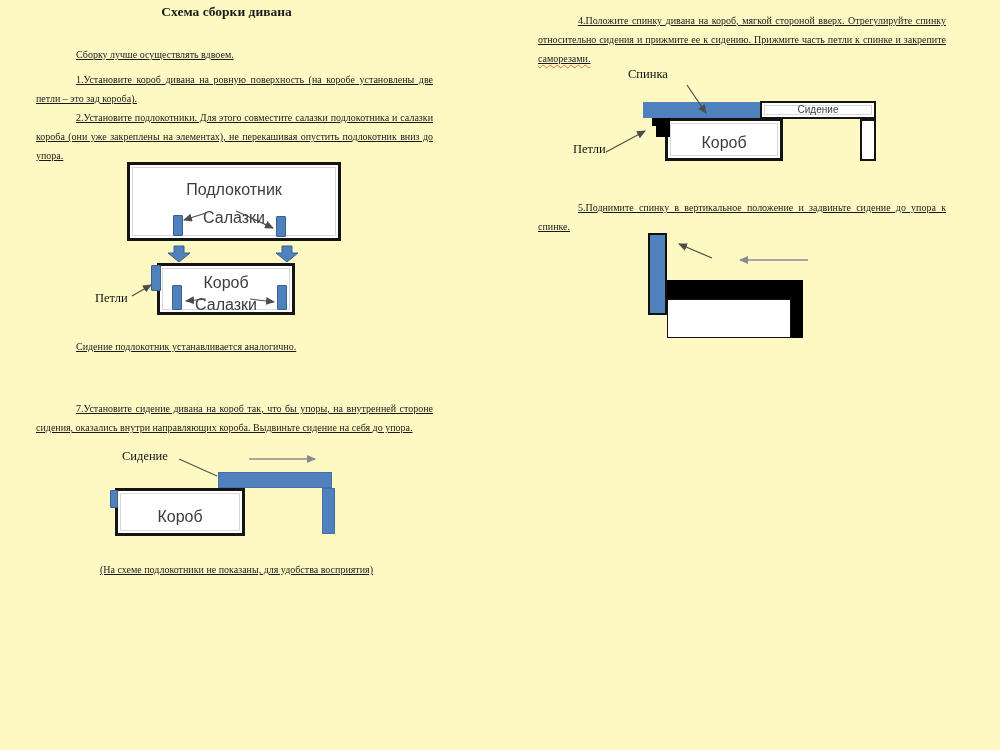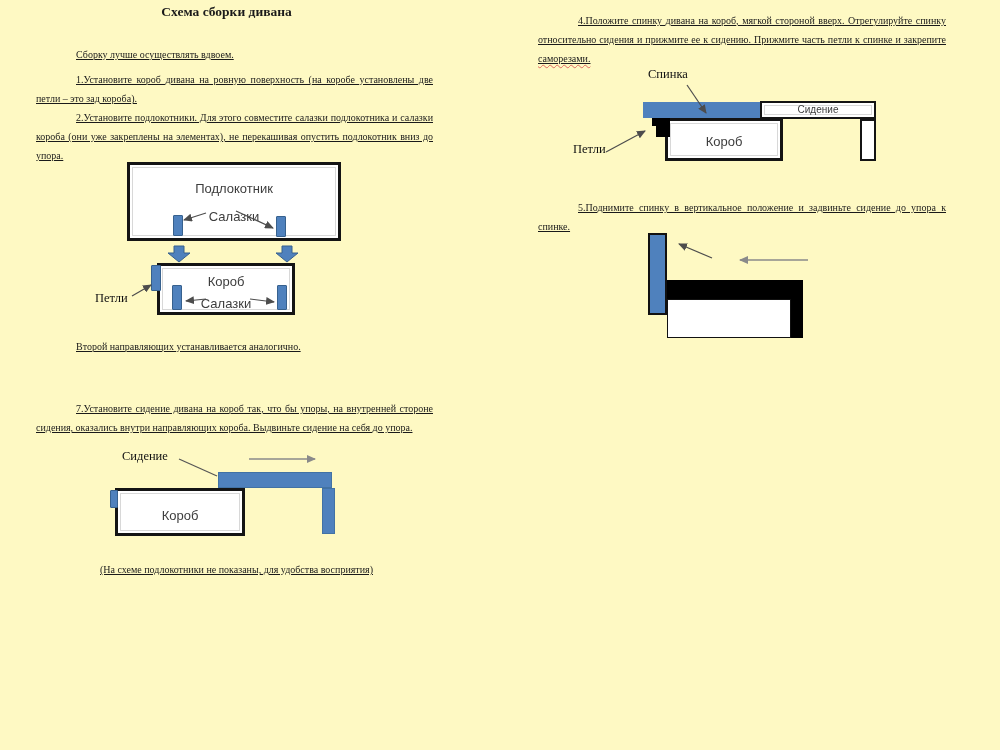--- a/index.html
+++ b/index.html
@@ -10,37 +10,37 @@
   .col-right{left:530px;width:408px;}
   .title{position:absolute;left:28px;top:4px;width:397px;margin:0;text-align:center;
          font-size:13.5px;font-weight:bold;text-indent:0;}
   .plain{text-align:center;text-indent:0;}
   .spell{text-decoration:underline;text-decoration-style:wavy;text-decoration-color:#e06a5f;
          text-decoration-thickness:1px;text-underline-offset:2px;}
   .box{position:absolute;background:#ffffff;border:3px solid #141414;box-sizing:border-box;}
   .box-thin{border-width:2px;}
   .inner{position:absolute;inset:2px;border:1px solid #d8d8d8;}
   .box-label{position:absolute;left:0;right:0;text-align:center;
-             font-family:"Liberation Sans", sans-serif;font-size:13px;color:#3d3d3d;}
+             font-family:"Liberation Sans", sans-serif;font-size:16px;color:#3d3d3d;}
   .bluebit{position:absolute;background:#4f81bd;border:1px solid #37618e;border-radius:1px;box-sizing:border-box;}
   .bluefill{position:absolute;background:#4f81bd;box-sizing:border-box;}
   .blackfill{position:absolute;background:#000000;}
   .dlabel{position:absolute;font-size:12.5px;color:#111;}
   svg.overlay{position:absolute;left:0;top:0;pointer-events:none;}
 </style>
 </head>
 <body>
 
 <div id="page">
 
   <h1 class="title">Схема сборки дивана</h1>
   <p class="para col-left" style="top:37px">Сборку лучше осуществлять вдвоем.</p>
   <p class="para col-left" style="top:62px">1.Установите короб дивана на ровную поверхность (на коробе установлены две петли – это зад короба).</p>
   <p class="para col-left" style="top:100px">2.Установите подлокотники. Для этого совместите салазки подлокотника и салазки короба (они уже закреплены на элементах), не перекашивая опустить подлокотник вниз до упора.</p>
-  <p class="para col-left" style="top:329px">Второй направляющих устанавливается аналогично.</p>
+  <p class="para col-left" style="top:329px">Сидение подлокотник устанавливается аналогично.</p>
   <p class="para col-left" style="top:391px">7.Установите сидение дивана на короб так, что бы упоры, на внутренней стороне сидения, оказались внутри направляющих короба. Выдвиньте сидение на себя до упора.</p>
   <p class="para col-left plain" style="top:552px;left:30px">(На схеме подлокотники не показаны, для удобства восприятия)</p>
 
   <p class="para col-right" style="top:3px"><span>4.Положите спинку дивана на короб, мягкой стороной вверх. Отрегулируйте спинку относительно сидения и прижмите ее к сидению. Прижмите часть петли к спинке и закрепите </span><span class="spell">саморезами.</span></p>
   <p class="para col-right" style="top:190px">5.Поднимите спинку в вертикальное положение и задвиньте сидение до упора к спинке.</p>
 
   <div class="box" style="left:127px;top:162px;width:214px;height:79px">
     <div class="inner"></div>
     <div class="box-label" style="top:16px">Подлокотник</div>
     <div class="box-label" style="top:44px">Салазки</div>
@@ -60,21 +60,21 @@
 
   <div class="dlabel" style="left:122px;top:449px">Сидение</div>
   <div class="bluefill" style="left:218px;top:472px;width:114px;height:16px;border:1px solid #4272a4"></div>
   <div class="bluefill" style="left:322px;top:488px;width:13px;height:46px;border:1px solid #4272a4"></div>
   <div class="box" style="left:115px;top:488px;width:130px;height:48px">
     <div class="inner"></div>
     <div class="box-label" style="top:17px">Короб</div>
   </div>
   <div class="bluebit" style="left:110px;top:490px;width:8px;height:18px"></div>
 
-  <div class="dlabel" style="left:648px;top:67px">Спинка</div>
+  <div class="dlabel" style="left:628px;top:67px">Спинка</div>
   <div class="bluefill" style="left:643px;top:102px;width:117px;height:16px"></div>
   <div class="box box-thin" style="left:760px;top:101px;width:116px;height:18px">
     <div class="inner" style="inset:2px"></div>
     <div class="box-label" style="top:1px;font-size:10px">Сидение</div>
   </div>
   <div class="box" style="left:665px;top:118px;width:118px;height:43px">
     <div class="inner"></div>
     <div class="box-label" style="top:13px">Короб</div>
   </div>
   <div class="blackfill" style="left:652px;top:118px;width:9px;height:8px"></div>

